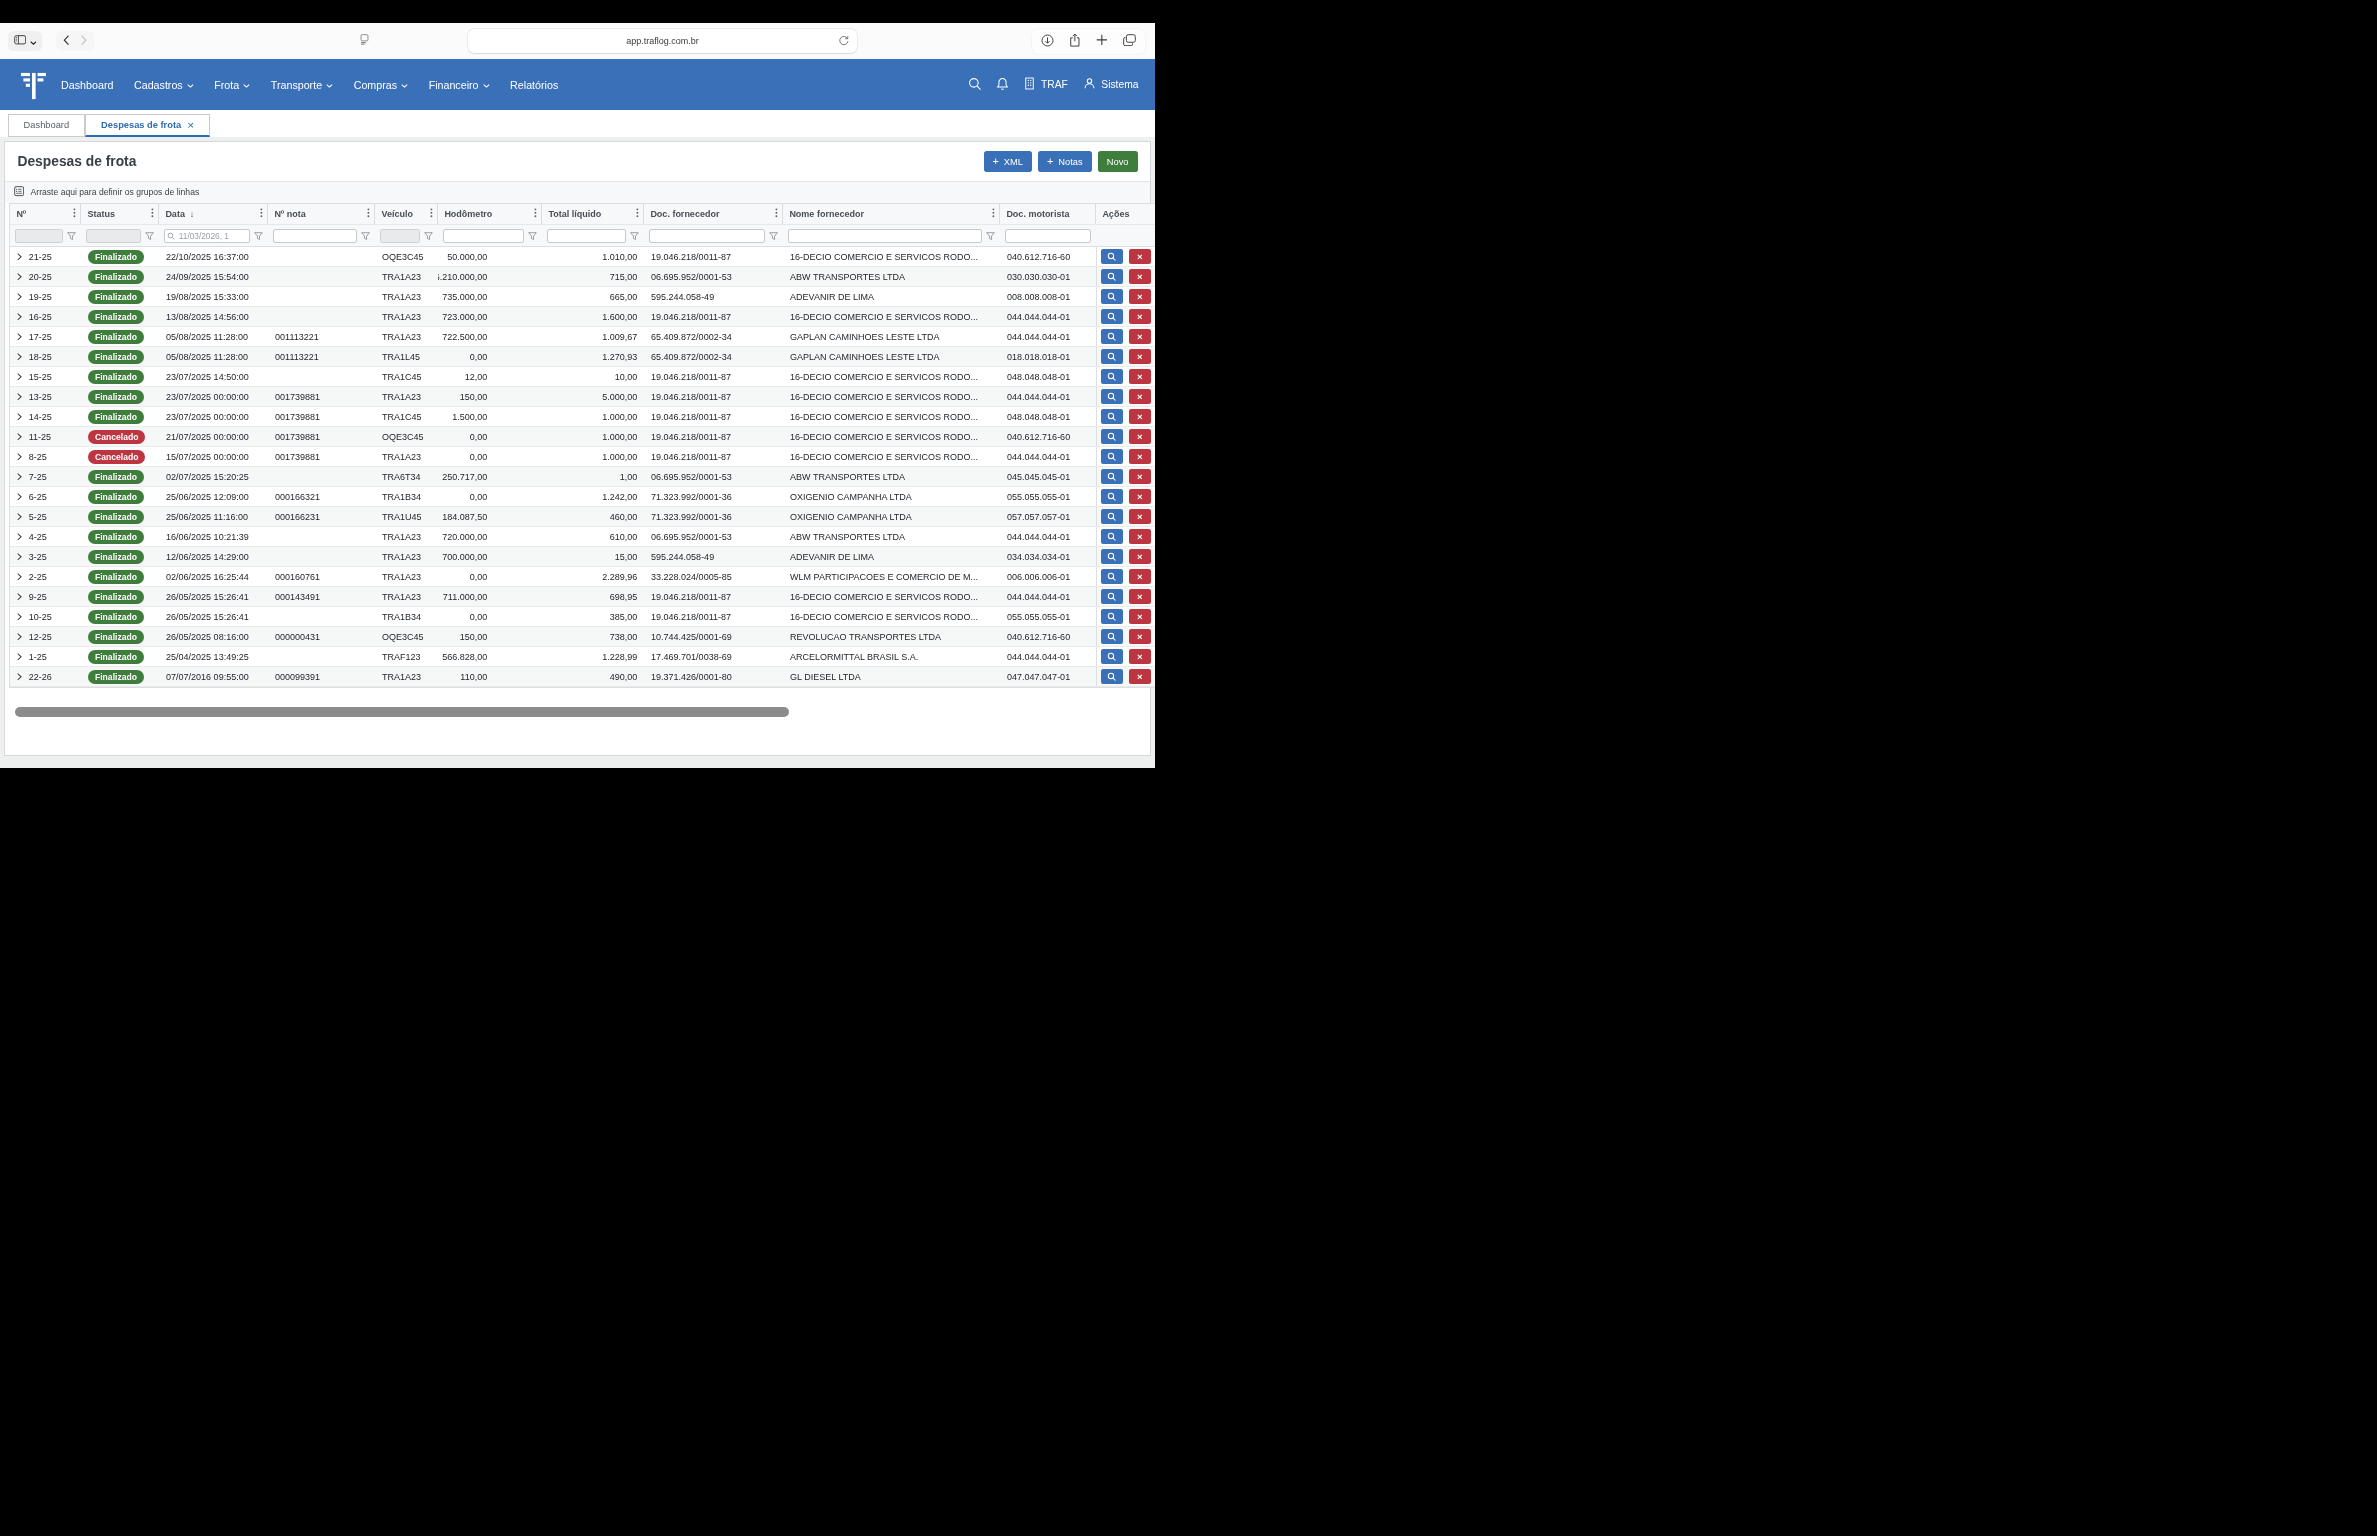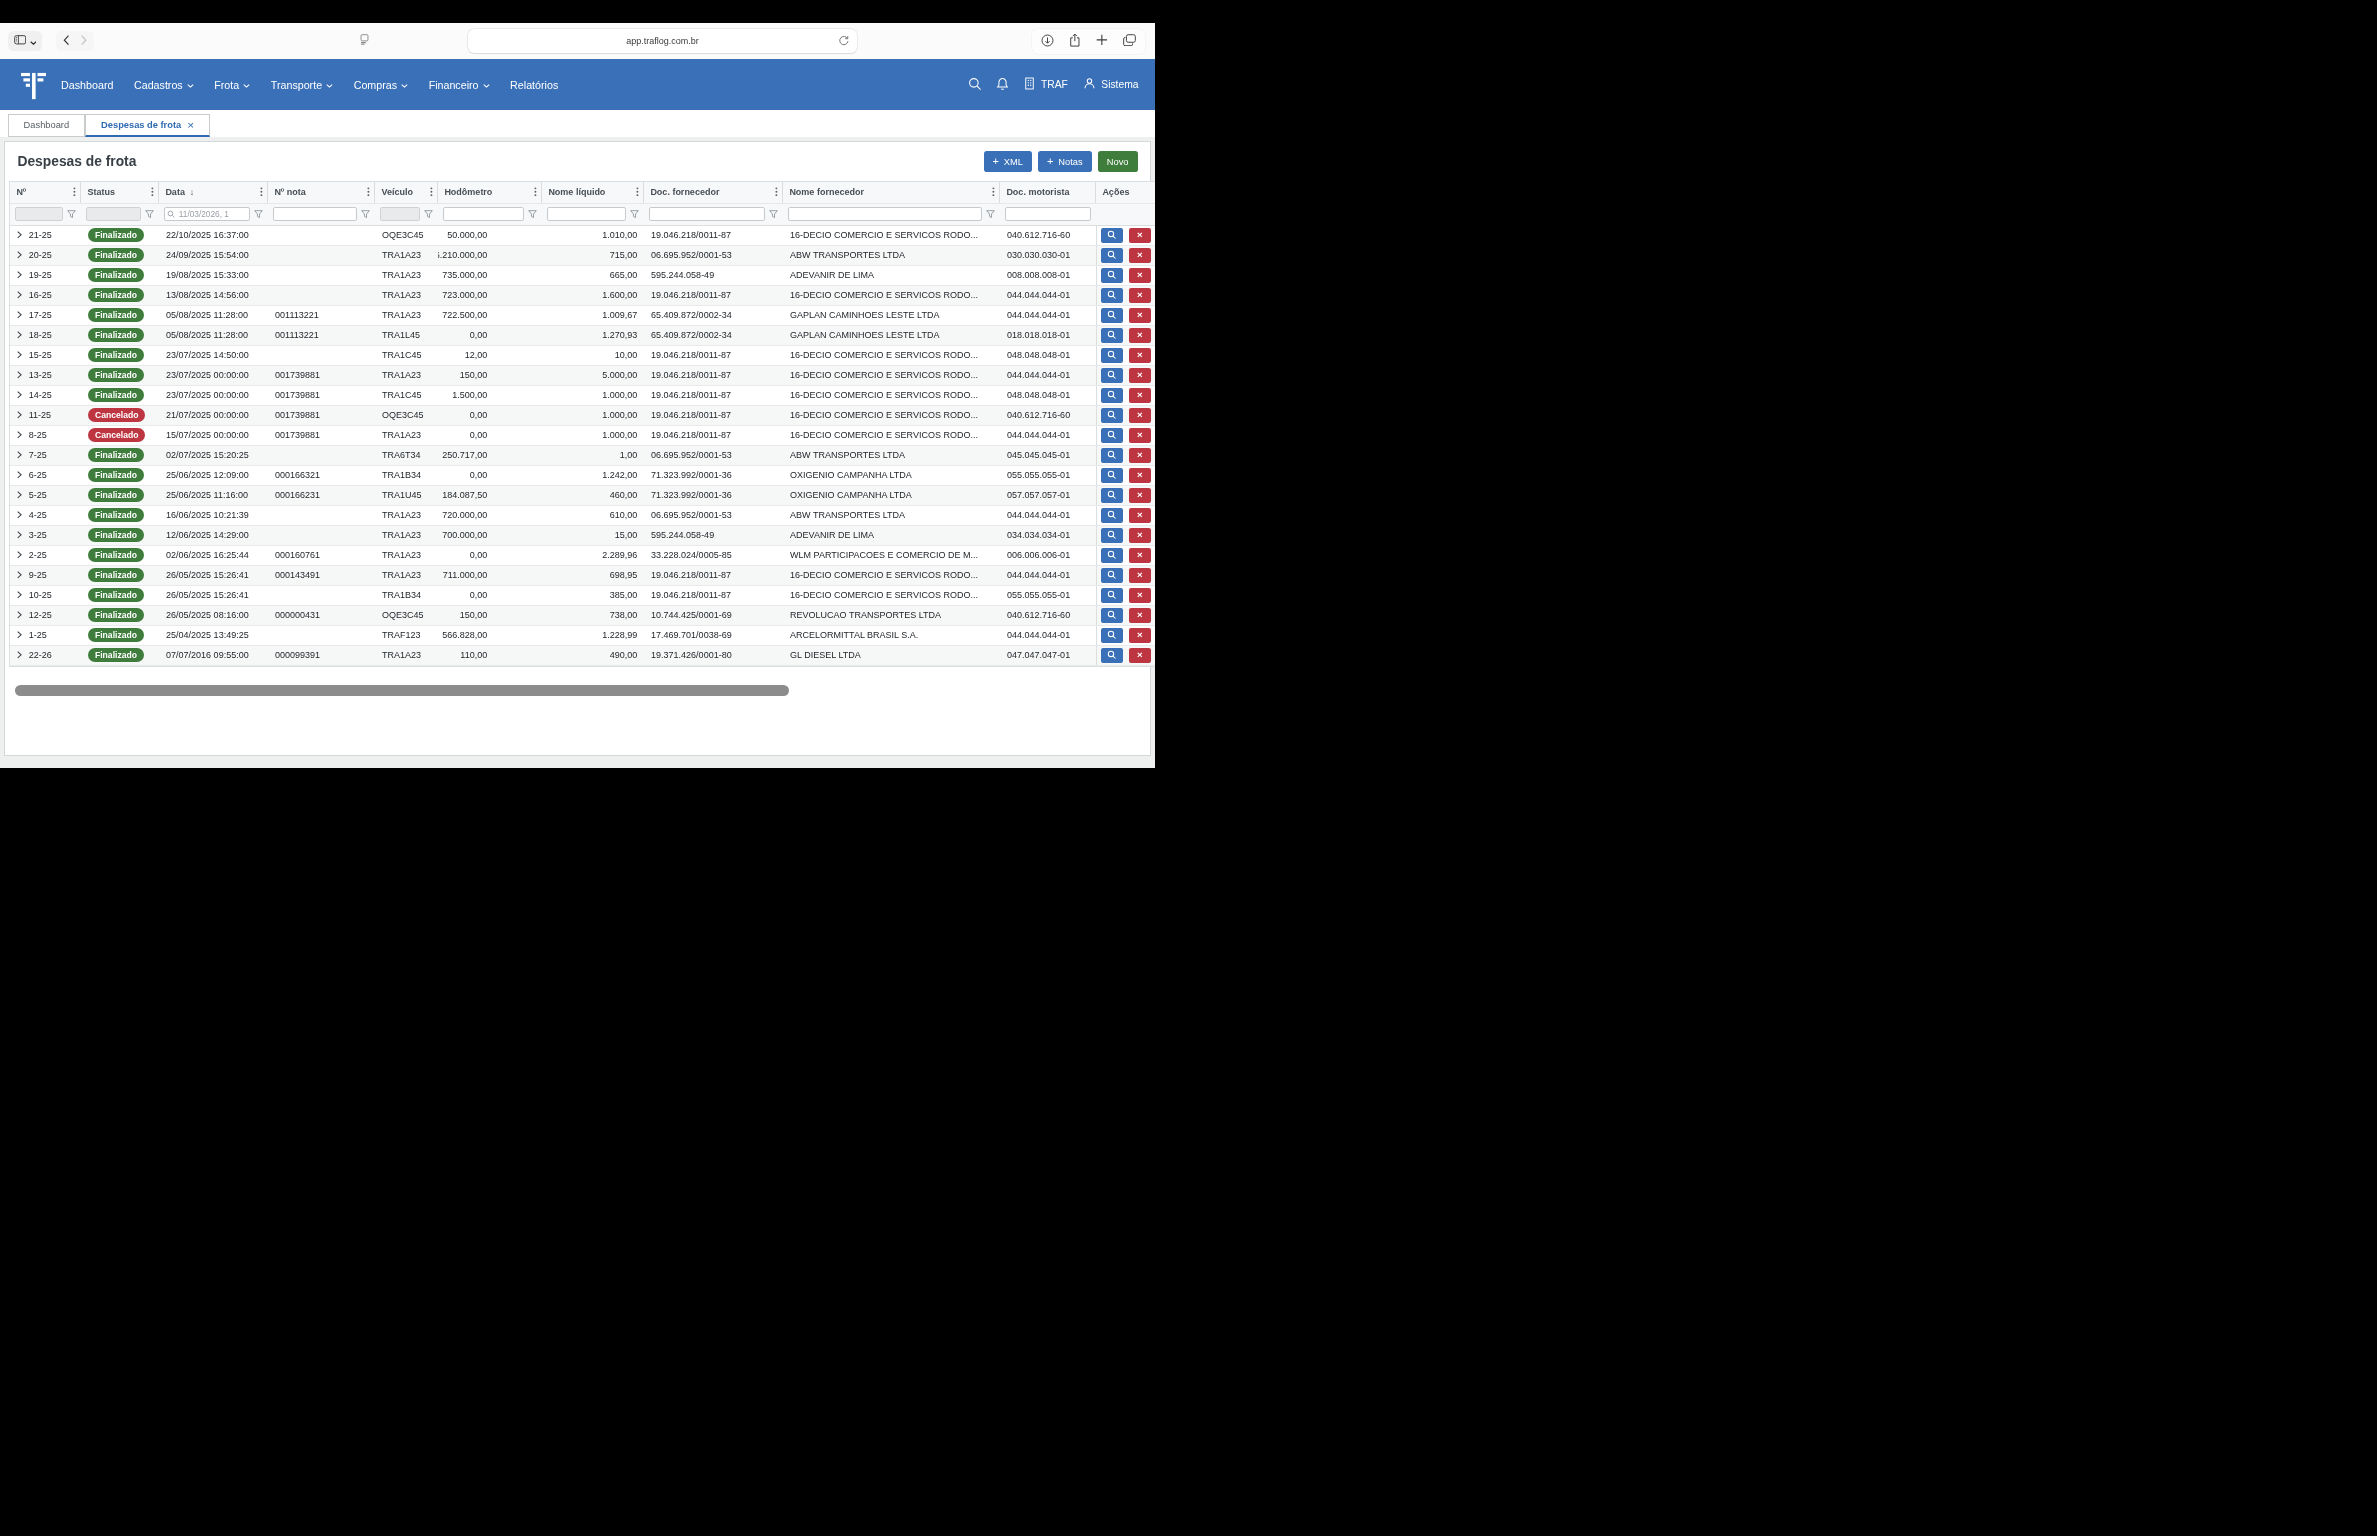--- a/index.html
+++ b/index.html
@@ -248,20 +248,29 @@
             <button class="abtn" style="background: rgb(58, 112, 183);">
               <span class="plus">+</span>
               <span>Notas</span>
             </button>
             <button class="abtn" style="background: rgb(62, 125, 59);">
               <span>Novo</span>
             </button>
           </div>
       </div>
 
+      <div class="hint-row">
+        <span><svg width="10.3" height="10.3" viewBox="0 0 15 15">
+              <rect x="1" y="1" width="13" height="13" rx="2" fill="none" stroke="#3b4249" stroke-width="1.3"></rect>
+              <circle cx="4" cy="4.8" r=".9" fill="#3b4249"></circle>
+              <circle cx="4" cy="7.7" r=".9" fill="#3b4249"></circle>
+              <path d="M6.3 4.8h4.7M6.3 7.7h4.7M3.3 10.6h8.4" stroke="#3b4249" stroke-width="1.1"></path>
+            </svg></span>
+        <span>Arraste aqui para definir os grupos de linhas</span>
+      </div>
 
       <div class="table-zone">
         <div class="grid">
           <div class="tr thead">
               <div class="th" style="width: 71px; flex: 0 0 71px;">
                 <span>Nº</span>
                 <span class="sp"></span>
                 <span style="cursor: pointer;"><svg width="2.8" height="9.6" viewBox="0 0 4 14">
                     <circle cx="2" cy="2" r="1.4" fill="#5c6369"></circle>
                     <circle cx="2" cy="7" r="1.4" fill="#5c6369"></circle>
@@ -308,21 +317,21 @@
               <div class="th" style="width: 104px; flex: 0 0 104px;">
                 <span>Hodômetro</span>
                 <span class="sp"></span>
                 <span style="cursor: pointer;"><svg width="2.8" height="9.6" viewBox="0 0 4 14">
                     <circle cx="2" cy="2" r="1.4" fill="#5c6369"></circle>
                     <circle cx="2" cy="7" r="1.4" fill="#5c6369"></circle>
                     <circle cx="2" cy="12" r="1.4" fill="#5c6369"></circle>
                   </svg></span>
               </div>
               <div class="th" style="width: 102px; flex: 0 0 102px;">
-                <span>Nome líquido</span>
+                <span>Total líquido</span>
                 <span class="sp"></span>
                 <span style="cursor: pointer;"><svg width="2.8" height="9.6" viewBox="0 0 4 14">
                     <circle cx="2" cy="2" r="1.4" fill="#5c6369"></circle>
                     <circle cx="2" cy="7" r="1.4" fill="#5c6369"></circle>
                     <circle cx="2" cy="12" r="1.4" fill="#5c6369"></circle>
                   </svg></span>
               </div>
               <div class="th" style="width: 139px; flex: 0 0 139px;">
                 <span>Doc. fornecedor</span>
                 <span class="sp"></span>

